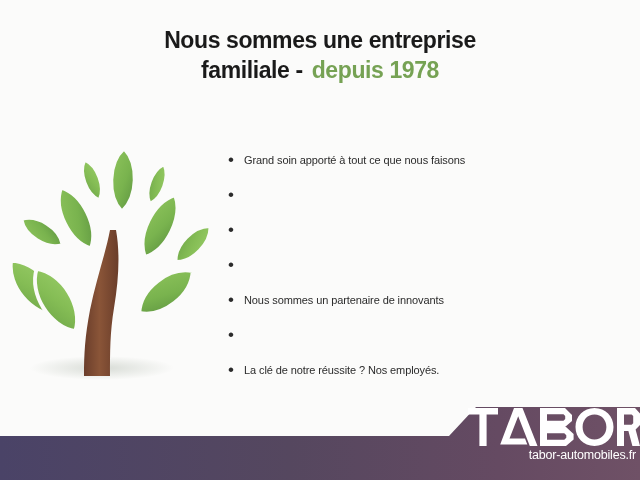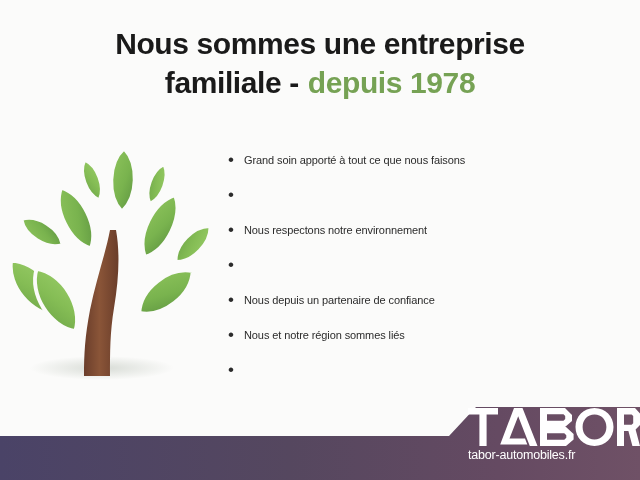--- a/index.html
+++ b/index.html
@@ -26,21 +26,21 @@
   #title-block {
     position: absolute;
     left: 0;
     top: 26px;
     width: 640px;
     text-align: center;
     line-height: 1.22;
   }
   .title-line {
     display: block;
-    font-size: 30px;
+    font-size: 23px;
     font-weight: bold;
     letter-spacing: -0.4px;
     color: #1a1a1a;
     white-space: nowrap;
   }
   .title-line-2 {
     margin-top: 2px;
     text-align: center;
   }
   .title-accent {
@@ -110,21 +110,21 @@
     left: 0;
     top: 0;
     width: 172px;
     height: 38px;
   }
   #logo-tagline {
     position: absolute;
     left: 0;
     top: 40px;
     width: 168px;
-    text-align: left;
+    text-align: right;
     font-size: 12.5px;
     color: #ffffff;
     letter-spacing: -0.2px;
     white-space: nowrap;
   }
 </style>
 </head>
 <body>
 
 <div id="slide">
@@ -142,39 +142,38 @@
       <span class="bullet-dot">•</span>
       <span class="bullet-text">Grand soin apporté à tout ce que nous faisons</span>
     </div>
 
     <div class="bullet-row">
       <span class="bullet-dot">•</span>
     </div>
 
     <div class="bullet-row">
       <span class="bullet-dot">•</span>
-      <span class="bullet-text">Nous respectons notre environnement</span>
-    </div>
-
-    <div class="bullet-row">
-      <span class="bullet-dot">•</span>
-    </div>
-
-    <div class="bullet-row">
-      <span class="bullet-dot">•</span>
-      <span class="bullet-text">Nous depuis un partenaire de confiance</span>
-    </div>
-
-    <div class="bullet-row">
-      <span class="bullet-dot">•</span>
-      <span class="bullet-text">Nous et notre région sommes liés</span>
-    </div>
-
-    <div class="bullet-row">
-      <span class="bullet-dot">•</span>
+    </div>
+
+    <div class="bullet-row">
+      <span class="bullet-dot">•</span>
+    </div>
+
+    <div class="bullet-row">
+      <span class="bullet-dot">•</span>
+      <span class="bullet-text">Nous sommes un partenaire de innovants</span>
+    </div>
+
+    <div class="bullet-row">
+      <span class="bullet-dot">•</span>
+    </div>
+
+    <div class="bullet-row">
+      <span class="bullet-dot">•</span>
+      <span class="bullet-text">La clé de notre réussite ? Nos employés.</span>
     </div>
 
   </div>
 
   <svg id="tree-illustration" viewBox="0 0 210 250" aria-hidden="true">
     <defs>
       <linearGradient id="leafGradA" x1="0" y1="0" x2="1" y2="1">
         <stop offset="0%" stop-color="#8ec45c"></stop>
         <stop offset="55%" stop-color="#79b34e"></stop>
         <stop offset="100%" stop-color="#5d9440"></stop>

